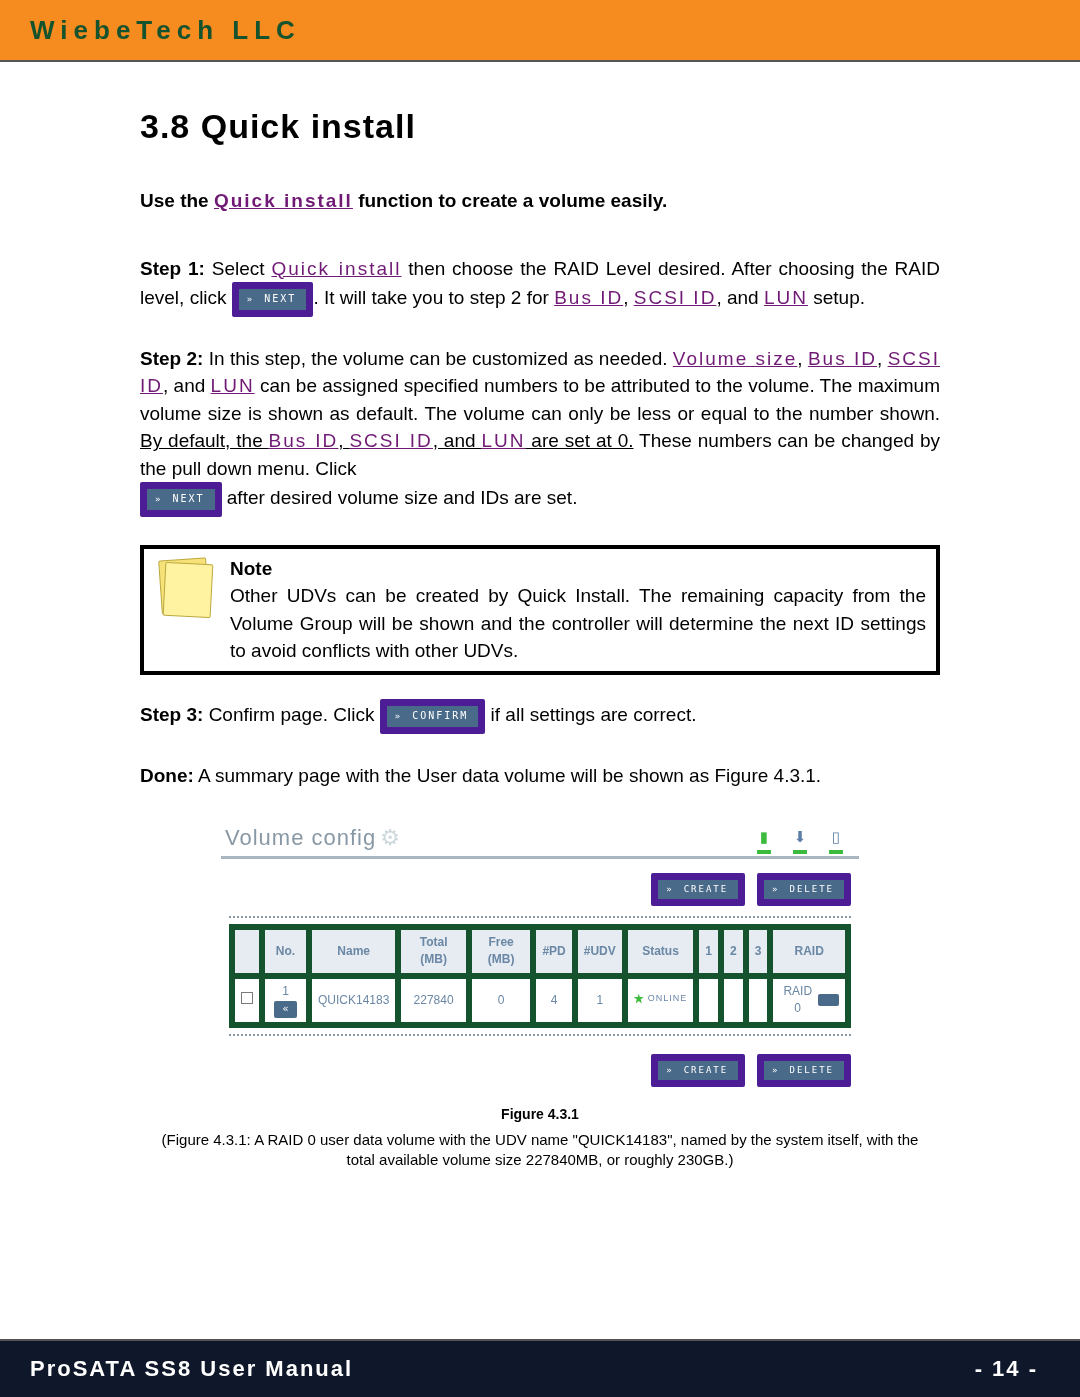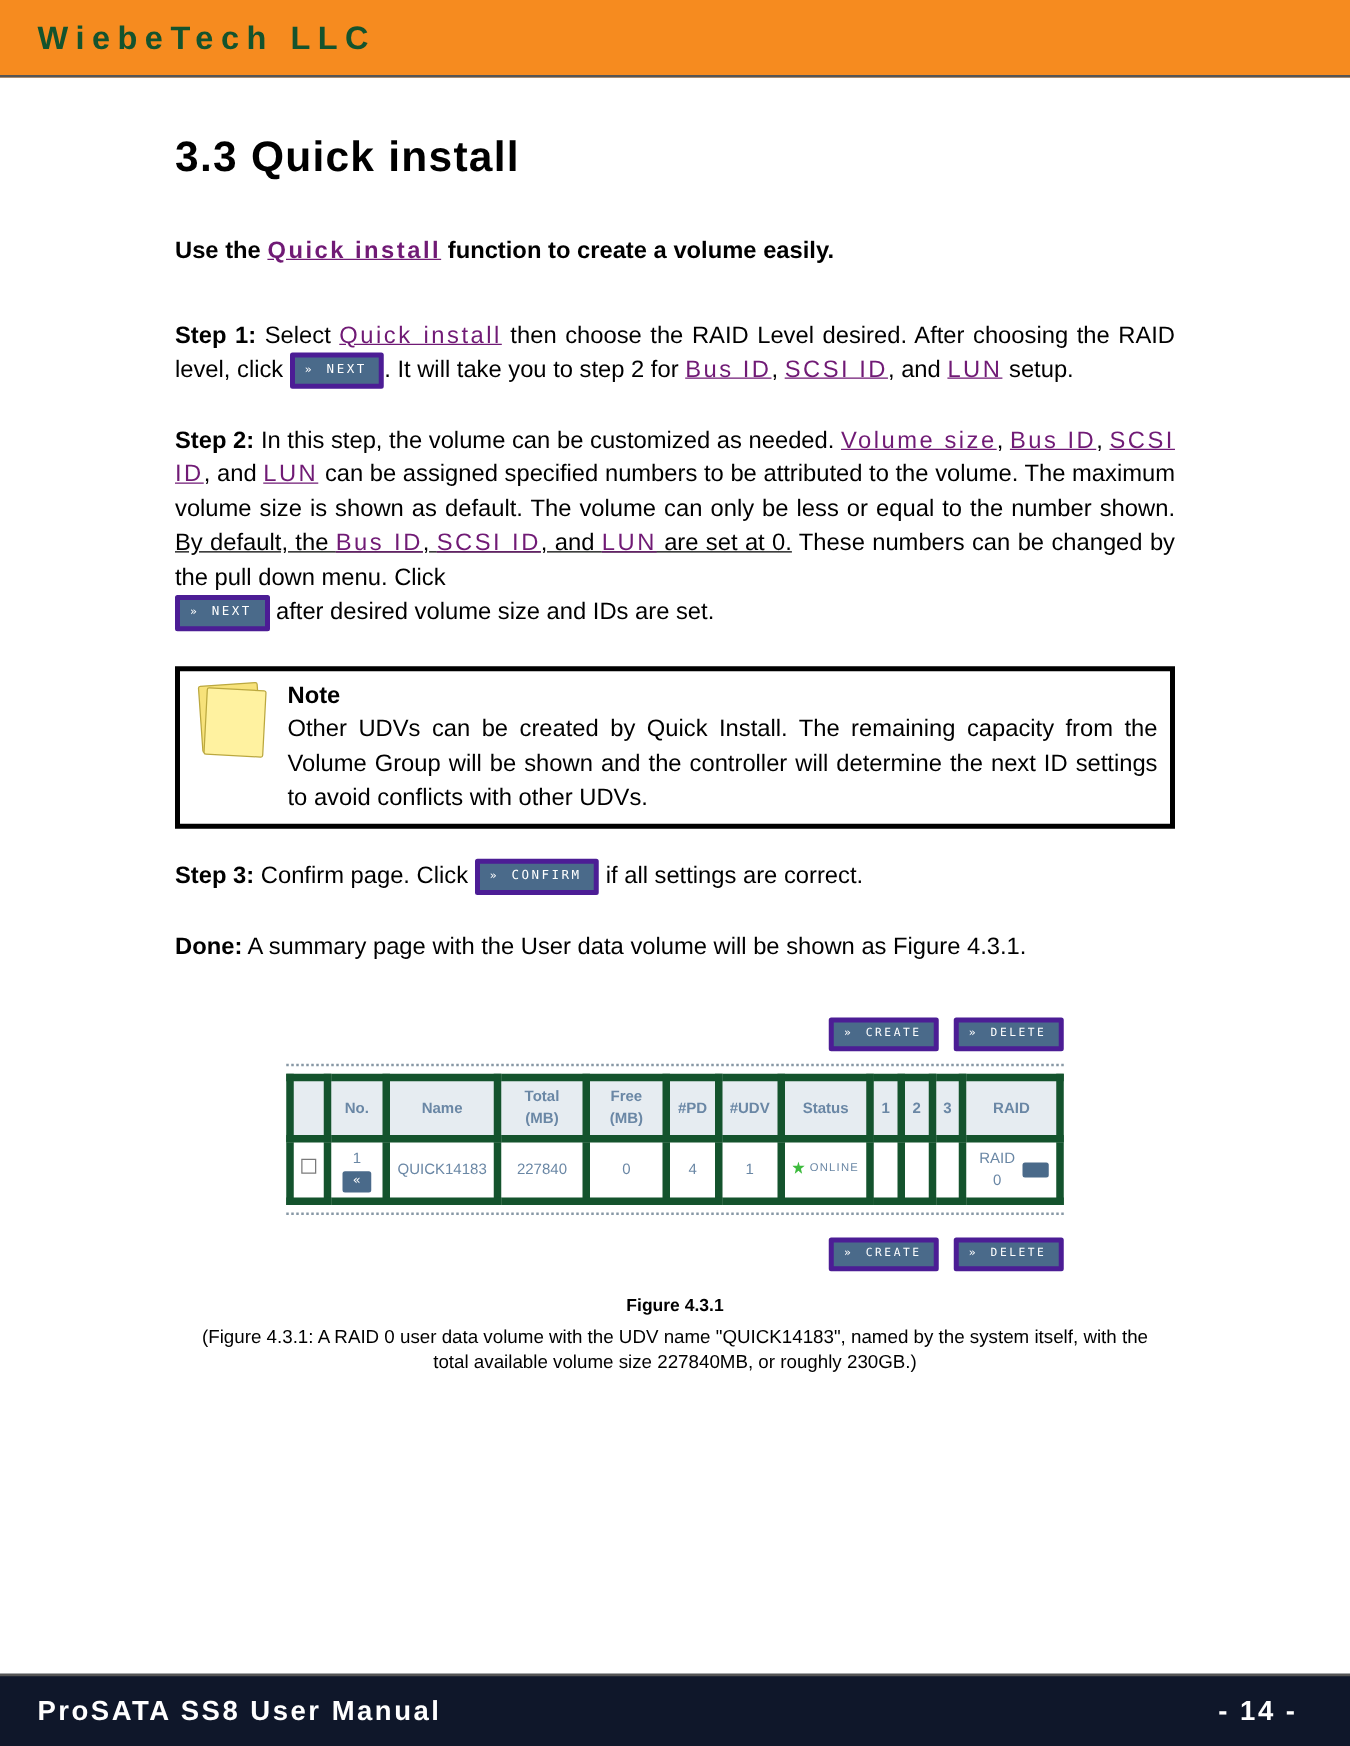--- a/index.html
+++ b/index.html
@@ -49,21 +49,21 @@
   .para { margin-bottom: 28px; text-align: justify; }
   .para.just { text-align: justify; text-justify: inter-word; }
   .nextbtn, .confirmbtn, .pillbtn {
     display: inline-block;
     background: #4a6a8a;
     color: #fff;
     font-family: monospace;
     font-size: 10px;
     letter-spacing: 2px;
     padding: 3px 10px 3px 8px;
-    border: 4px solid #4c1d95;
+    border: 7px solid #4c1d95;
     border-radius: 2px;
     vertical-align: middle;
   }
   .nextbtn::before, .confirmbtn::before, .pillbtn::before {
     content: "»";
     margin-right: 10px;
     font-size: 9px;
   }
   .underline { text-decoration: underline; }
   .note-box {
@@ -178,21 +178,21 @@
 </style>
 </head>
 <body>
 
 <div class="header-bar">
   <span>WiebeTech LLC</span>
 </div>
 
 <div class="page">
 
-  <h1>3.3  Quick install</h1>
+  <h1>3.8  Quick install</h1>
 
   <p class="intro">
     <b><span>Use the </span><span class="blue">Quick install</span><span> function to create a volume easily.</span></b>
   </p>
 
   <p class="para">
     <b>Step 1:</b><span> Select </span><span class="blue">Quick install</span><span> then choose the RAID Level desired.  After choosing the RAID level, click </span>
     <span class="nextbtn">NEXT</span><span>. It will take you to step 2 for </span><span class="blue">Bus ID</span><span>, </span><span class="blue">SCSI ID</span><span>, and </span><span class="blue">LUN</span><span> setup.</span>
   </p>
 
@@ -216,20 +216,40 @@
   <p class="para">
     <b>Step 3:</b><span> Confirm page. Click </span>
     <span class="confirmbtn">CONFIRM</span><span> if all settings are correct.</span>
   </p>
 
   <p class="para">
     <b>Done:</b><span> A summary page with the User data volume will be shown as Figure 4.3.1.</span>
   </p>
 
   <div class="vconfig">
+    <div class="vc-top">
+      <div class="vc-title">
+        <span>Volume config</span>
+        <span class="vc-gear">⚙</span>
+      </div>
+      <div class="vc-status-icons">
+        <div class="vc-si">
+            <span style="color:#3dbb3d">▮</span>
+            <div class="dash"></div>
+          </div>
+        <div class="vc-si">
+            <span style="color:#5b7ea5">⬇</span>
+            <div class="dash"></div>
+          </div>
+        <div class="vc-si">
+            <span style="color:#5b7ea5">▯</span>
+            <div class="dash"></div>
+          </div>
+      </div>
+    </div>
 
     <div class="vc-btnrow">
       <span class="pillbtn">CREATE</span>
       <span class="pillbtn">DELETE</span>
     </div>
     <hr class="vc-hr">
 
     <table class="vc">
       <tbody>
           <tr>

